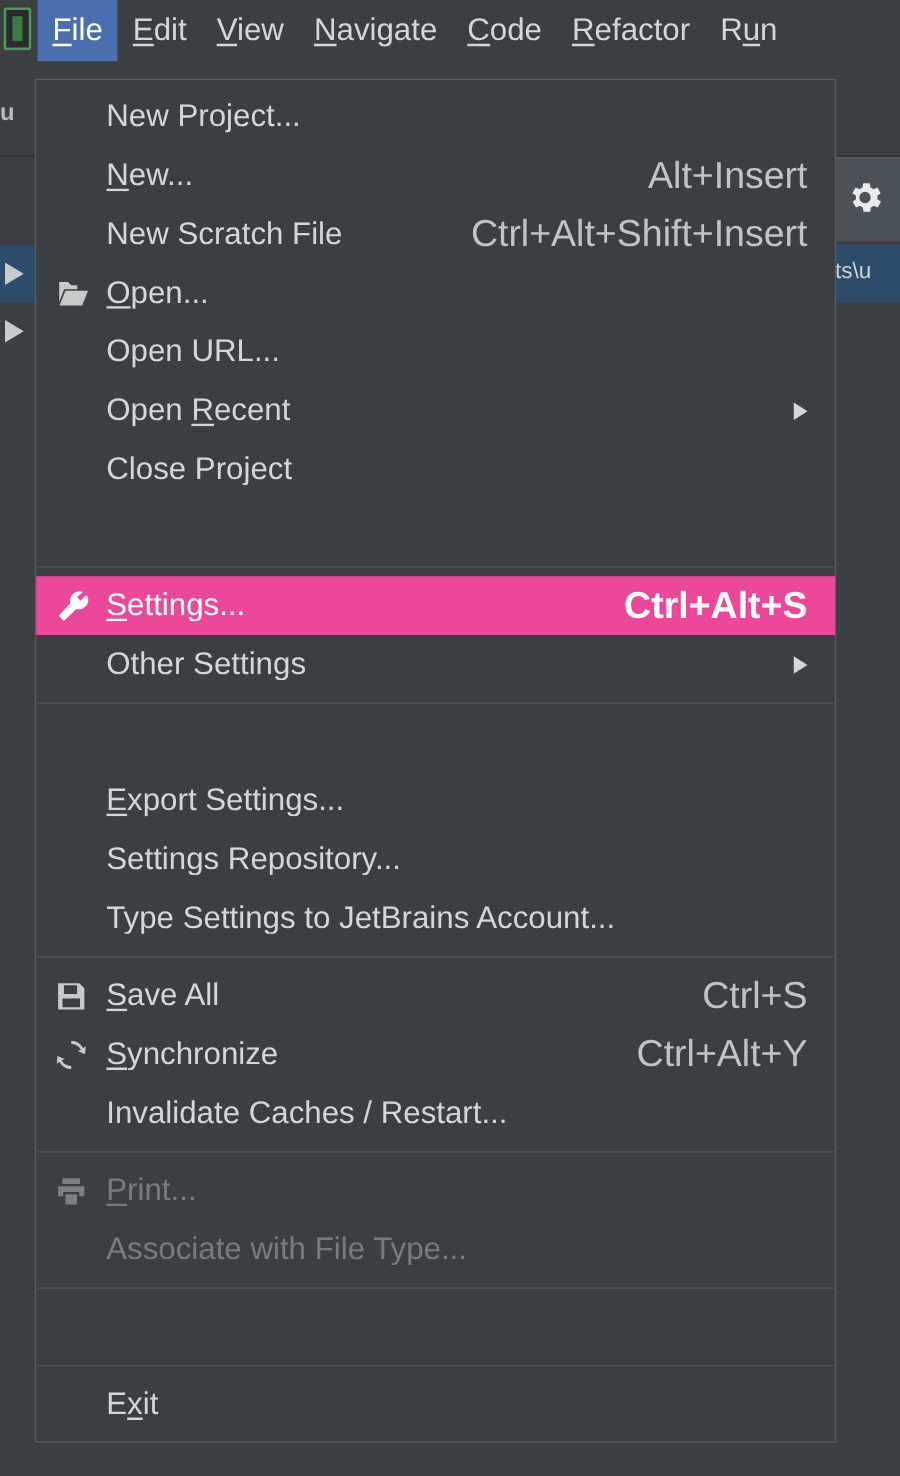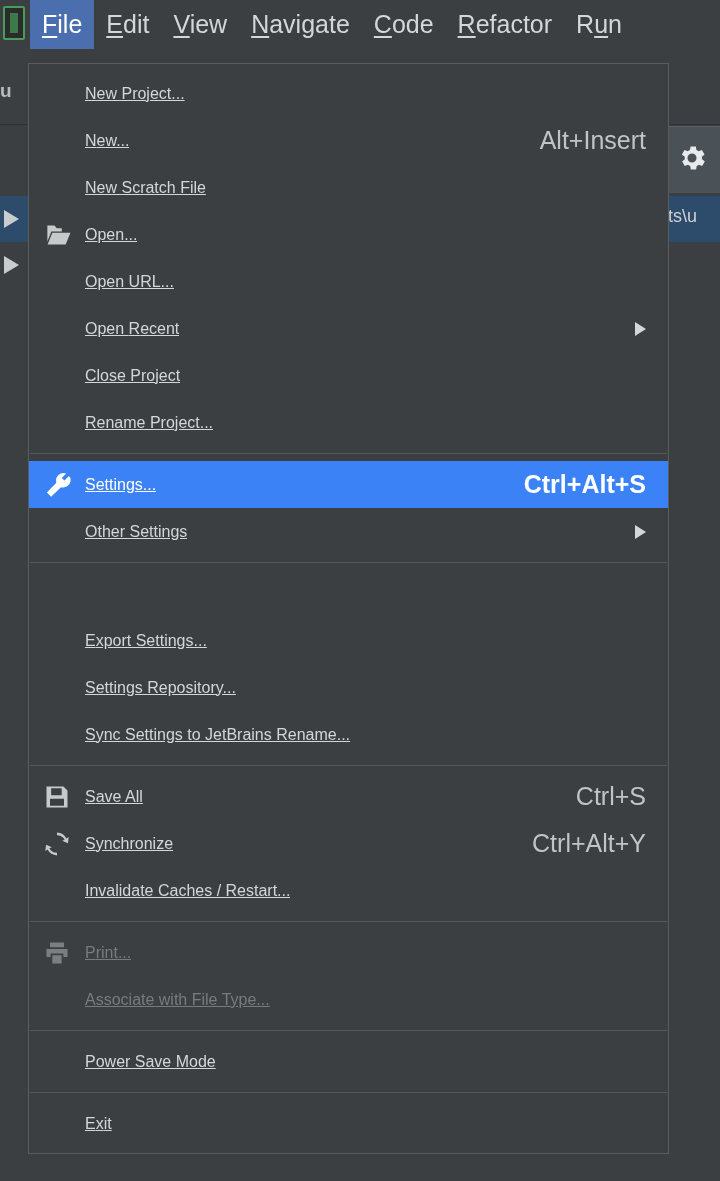--- a/index.html
+++ b/index.html
@@ -164,46 +164,45 @@
     height: 47px;
     display: flex;
     align-items: center;
     box-sizing: border-box;
     padding-left: 10px;
     padding-right: 22px;
     cursor: default;
     white-space: nowrap;
   }
   .menu-item.selected {
-    background: #3b82f6;
+    background: #ec4899;
   }
   .mi-icon {
     width: 46px;
     min-width: 46px;
     height: 34px;
     display: flex;
     align-items: center;
     justify-content: flex-start;
     padding-left: 4px;
     box-sizing: border-box;
   }
   .mi-label {
     color: #d4d7d8;
-    font-size: 16px;
+    font-size: 25px;
     line-height: 1;
     flex: 0 1 auto;
     overflow: hidden;
-    text-decoration: underline;
   }
   .menu-item.selected .mi-label { color: #ffffff; }
   .menu-item.disabled .mi-label { color: #787b7d; }
   .mi-spacer { flex: 1 1 auto; min-width: 20px; }
   .mi-shortcut {
     color: #c0c4c5;
-    font-size: 25px;
+    font-size: 30px;
     line-height: 1;
     white-space: nowrap;
   }
   .menu-item.selected .mi-shortcut { color: #ffffff; font-weight: bold; }
   .mi-arrow {
     width: 0; height: 0;
     border-left: 11px solid #d4d7d8;
     border-top: 7px solid transparent;
     border-bottom: 7px solid transparent;
     margin-left: 14px;
@@ -272,20 +271,21 @@
     <div class="menu-item">
       <span class="mi-icon"></span>
       <span class="mi-label"><span class="mn">N</span>ew...</span>
       <span class="mi-spacer"></span>
       <span class="mi-shortcut">Alt+Insert</span>
     </div>
     <div class="menu-item">
       <span class="mi-icon"></span>
       <span class="mi-label">New Scratch File</span>
       <span class="mi-spacer"></span>
+      <span class="mi-shortcut">Ctrl+Alt+Shift+Insert</span>
     </div>
     <div class="menu-item">
       <span class="mi-icon">
         <svg class="gicon" width="30" height="26" viewBox="0 0 24 22">
           <path fill="#c6cacb" d="M2 3h7l2 2.2h4.2V8H6.4L3 16.6V3z"></path>
           <path fill="#c6cacb" d="M7.2 9h15.3l-4 10H3.2z"></path>
         </svg>
       </span>
       <span class="mi-label"><span class="mn">O</span>pen...</span>
       <span class="mi-spacer"></span>
@@ -301,21 +301,20 @@
       <span class="mi-spacer"></span>
       <span class="mi-arrow"></span>
     </div>
     <div class="menu-item">
       <span class="mi-icon"></span>
       <span class="mi-label">Close Project</span>
       <span class="mi-spacer"></span>
     </div>
     <div class="menu-item">
       <span class="mi-icon"></span>
-      <span class="mi-label">Rename Project...</span>
       <span class="mi-spacer"></span>
     </div>
     <div class="menu-sep"></div>
     <div class="menu-item selected">
       <span class="mi-icon">
         <svg class="gicon" width="30" height="30" viewBox="0 0 24 24">
           <path fill="#ffffff" d="M20.6 4.9l-3.5 3.5-2.1-2.1 3.5-3.5a6 6 0 0 0-7.8 7.3L3.1 18l3.4 3.4 7.9-7.7a6 6 0 0 0 7.3-7.9l-1.1-.9z"></path>
         </svg>
       </span>
       <span class="mi-label"><span class="mn">S</span>ettings...</span>
@@ -338,21 +337,21 @@
       <span class="mi-label"><span class="mn">E</span>xport Settings...</span>
       <span class="mi-spacer"></span>
     </div>
     <div class="menu-item">
       <span class="mi-icon"></span>
       <span class="mi-label">Settings Repository...</span>
       <span class="mi-spacer"></span>
     </div>
     <div class="menu-item">
       <span class="mi-icon"></span>
-      <span class="mi-label">Sync Settings to JetBrains Rename...</span>
+      <span class="mi-label">Type Settings to JetBrains Account...</span>
       <span class="mi-spacer"></span>
     </div>
     <div class="menu-sep"></div>
     <div class="menu-item">
       <span class="mi-icon">
         <svg class="gicon" width="28" height="28" viewBox="0 0 24 24">
           <path fill="#c6cacb" d="M3 3h14.5L21 6.5V21H3V3zm4 1.5v6h9v-6H7zm-1 9v6h12v-6H6z"></path>
           <rect x="13" y="5.5" width="2.5" height="4" fill="#3c3f41"></rect>
         </svg>
       </span>
@@ -387,21 +386,20 @@
       <span class="mi-spacer"></span>
     </div>
     <div class="menu-item disabled">
       <span class="mi-icon"></span>
       <span class="mi-label">Associate with File Type...</span>
       <span class="mi-spacer"></span>
     </div>
     <div class="menu-sep"></div>
     <div class="menu-item">
       <span class="mi-icon"></span>
-      <span class="mi-label">Power Save Mode</span>
       <span class="mi-spacer"></span>
     </div>
     <div class="menu-sep"></div>
     <div class="menu-item">
       <span class="mi-icon"></span>
       <span class="mi-label">E<span class="mn">x</span>it</span>
       <span class="mi-spacer"></span>
     </div>
   </div>
 

